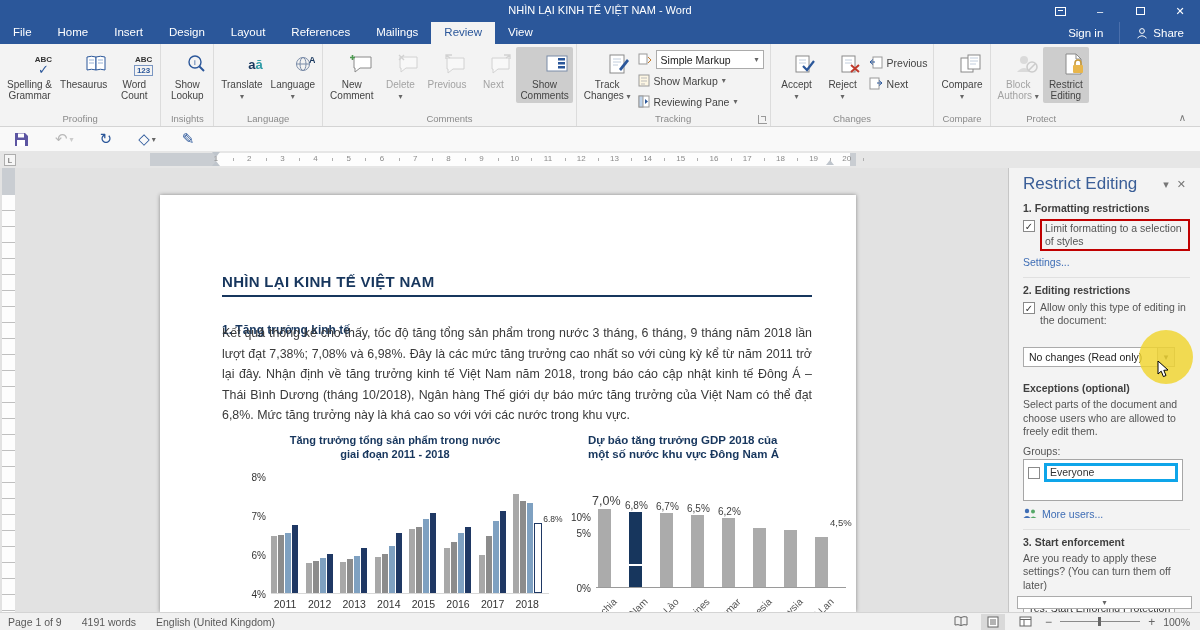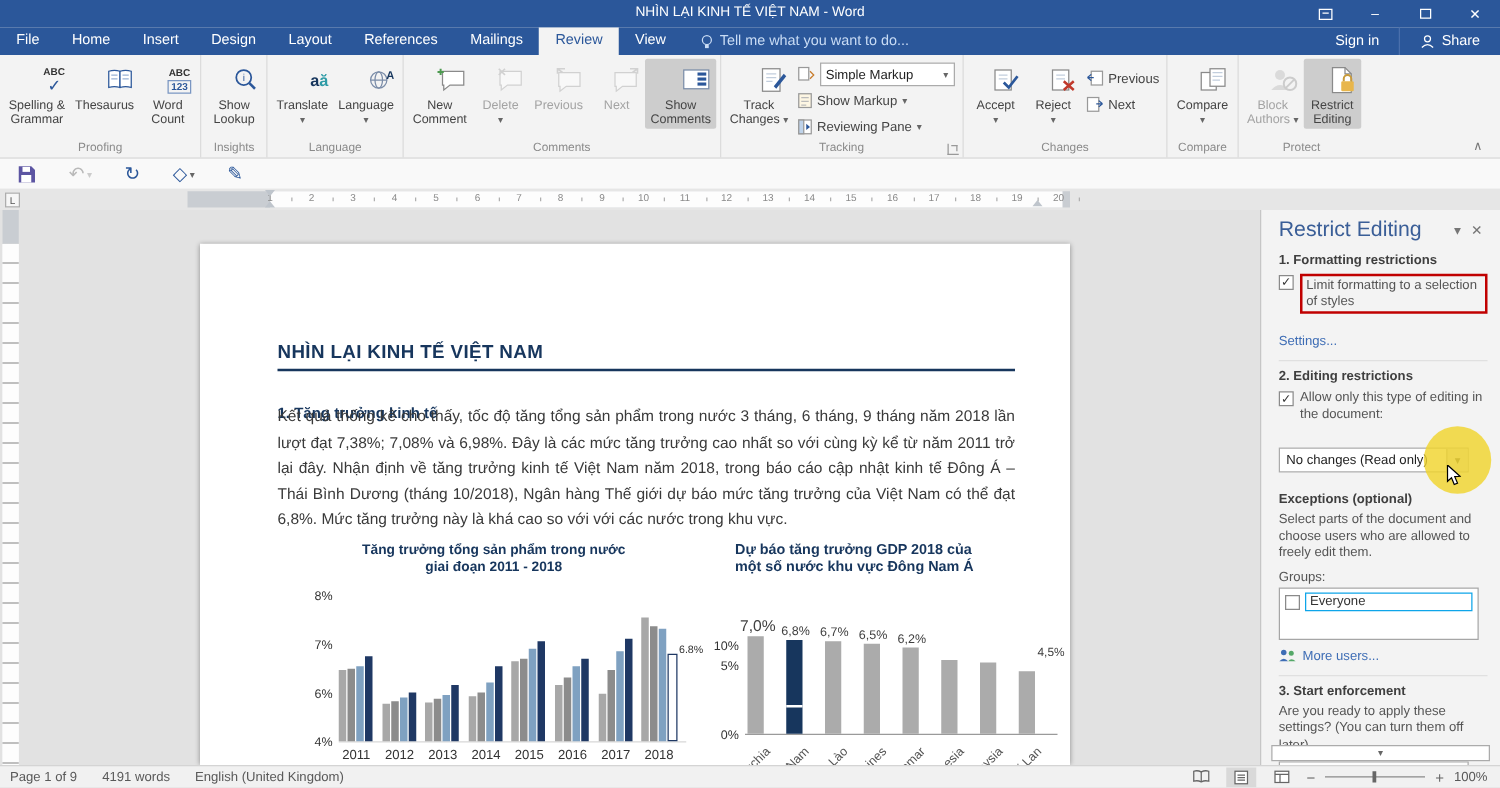--- a/index.html
+++ b/index.html
@@ -93,32 +93,32 @@
   .panel { position:absolute; right:0; top:0; width:192px; height:444px; background:#F3F3F3; border-left:1px solid #C6C6C6; padding:6px 10px 0 14px; font-size:10.5px; color:#555; overflow:hidden; }
   .panel-head { display:flex; align-items:center; }
   .panel-title { font-size:17px; color:#3A5E97; flex:1; }
   .panel-hbtn { color:#767676; font-size:11px; padding:0 4px; }
   .sec-title { font-weight:bold; color:#3F3F3F; font-size:10.5px; margin-top:9px; padding-top:6px; border-top:1px solid #E0E0E0; }
   .sec-title.first { border-top:none; padding-top:0; margin-top:8px; }
   .cb-row { display:flex; margin-top:5px; }
   .cbox { width:12px; height:12px; border:1px solid #8A8A8A; background:#fff; font-size:10px; line-height:11px; text-align:center; color:#333; flex:none; margin-top:1px; }
   .cb-label { margin-left:5px; line-height:13px; }
   .redbox { border:2px solid #C00000; padding:1px 3px; display:inline-block; }
-  .link { color:#3E6DB5; margin-top:16px; display:inline-block; }
+  .link { color:#3E6DB5; margin-top:5px; display:inline-block; }
   .dd-wrap { position:relative; margin-top:20px; width:152px; }
   .dropdown { width:152px; height:20px; background:#fff; border:1px solid #ABABAB; display:flex; align-items:center; }
   .dd-text { flex:1; padding:0 5px; font-size:10.5px; color:#222; white-space:nowrap; }
   .dd-arrow { width:17px; height:18px; background:#E1E1E1; border-left:1px solid #ABABAB; text-align:center; font-size:9px; color:#555; line-height:18px; }
   .hl-circle { position:absolute; right:-18px; top:-17px; width:54px; height:54px; border-radius:50%; background:#F0D42D; opacity:.82; pointer-events:none; }
   .hl-cursor { position:absolute; right:6px; top:14px; }
   .desc { margin-top:4px; line-height:13.5px; }
   .groups-label { margin-top:6px; color:#555; }
   .listbox { margin-top:2px; width:160px; height:42px; background:#fff; border:1px solid #A6A6A6; padding:3px 4px; }
   .list-item { display:flex; align-items:center; }
-  .li-name { border:1px solid #0ea5e9; padding:0 3px; margin-left:4px; flex:1; line-height:13px; color:#333; }
+  .li-name { border:3px solid #0ea5e9; padding:0 3px; margin-left:4px; flex:1; line-height:13px; color:#333; }
   .more-users { display:flex; align-items:center; gap:5px; margin-top:7px; }
   .enforce-btn { margin-top:6px; width:152px; height:21px; background:#FDFDFD; border:1px solid #ABABAB; font-size:10.5px; color:#333; text-align:center; line-height:19px; }
   .panel-bottom-bar { position:absolute; left:8px; right:8px; bottom:3px; height:13px; background:#fff; border:1px solid #ABABAB; text-align:center; font-size:8px; color:#666; line-height:11px; }
 
   
   .statusbar { position:absolute; top:612px; left:0; right:0; height:18px; background:#F1F1F1; border-top:1px solid #D4D4D4; display:flex; align-items:center; font-size:10.5px; color:#595959; }
   .sb-left { display:flex; gap:20px; padding-left:8px; }
   .sb-right { margin-left:auto; display:flex; align-items:center; gap:8px; padding-right:10px; }
   .viewbtn { width:24px; height:16px; display:flex; align-items:center; justify-content:center; }
   .viewbtn.active { background:#D9D9D9; }
@@ -152,27 +152,20 @@
   <div class="tabrow">
     <div class="tab">File</div>
     <div class="tab">Home</div>
     <div class="tab">Insert</div>
     <div class="tab">Design</div>
     <div class="tab">Layout</div>
     <div class="tab">References</div>
     <div class="tab">Mailings</div>
     <div class="tab active">Review</div>
     <div class="tab">View</div>
-    <div class="tellme">
-      <svg width="11" height="13">
-          <circle cx="5.5" cy="5" r="3.6" fill="none" stroke="#C9DCF5"></circle>
-          <rect x="4" y="9" width="3" height="2.5" fill="#C9DCF5"></rect>
-        </svg>
-      <span>Tell me what you want to do...</span>
-    </div>
     <div class="tabrow-right">
       <div class="signin">Sign in</div>
       <div class="share">
         <svg width="12" height="12">
             <circle cx="6" cy="4" r="2.4" fill="none" stroke="#fff"></circle>
             <path d="M1.5 11 Q6 6.5 10.5 11" fill="none" stroke="#fff"></path>
           </svg>
         <span>Share</span>
       </div>
     </div>

